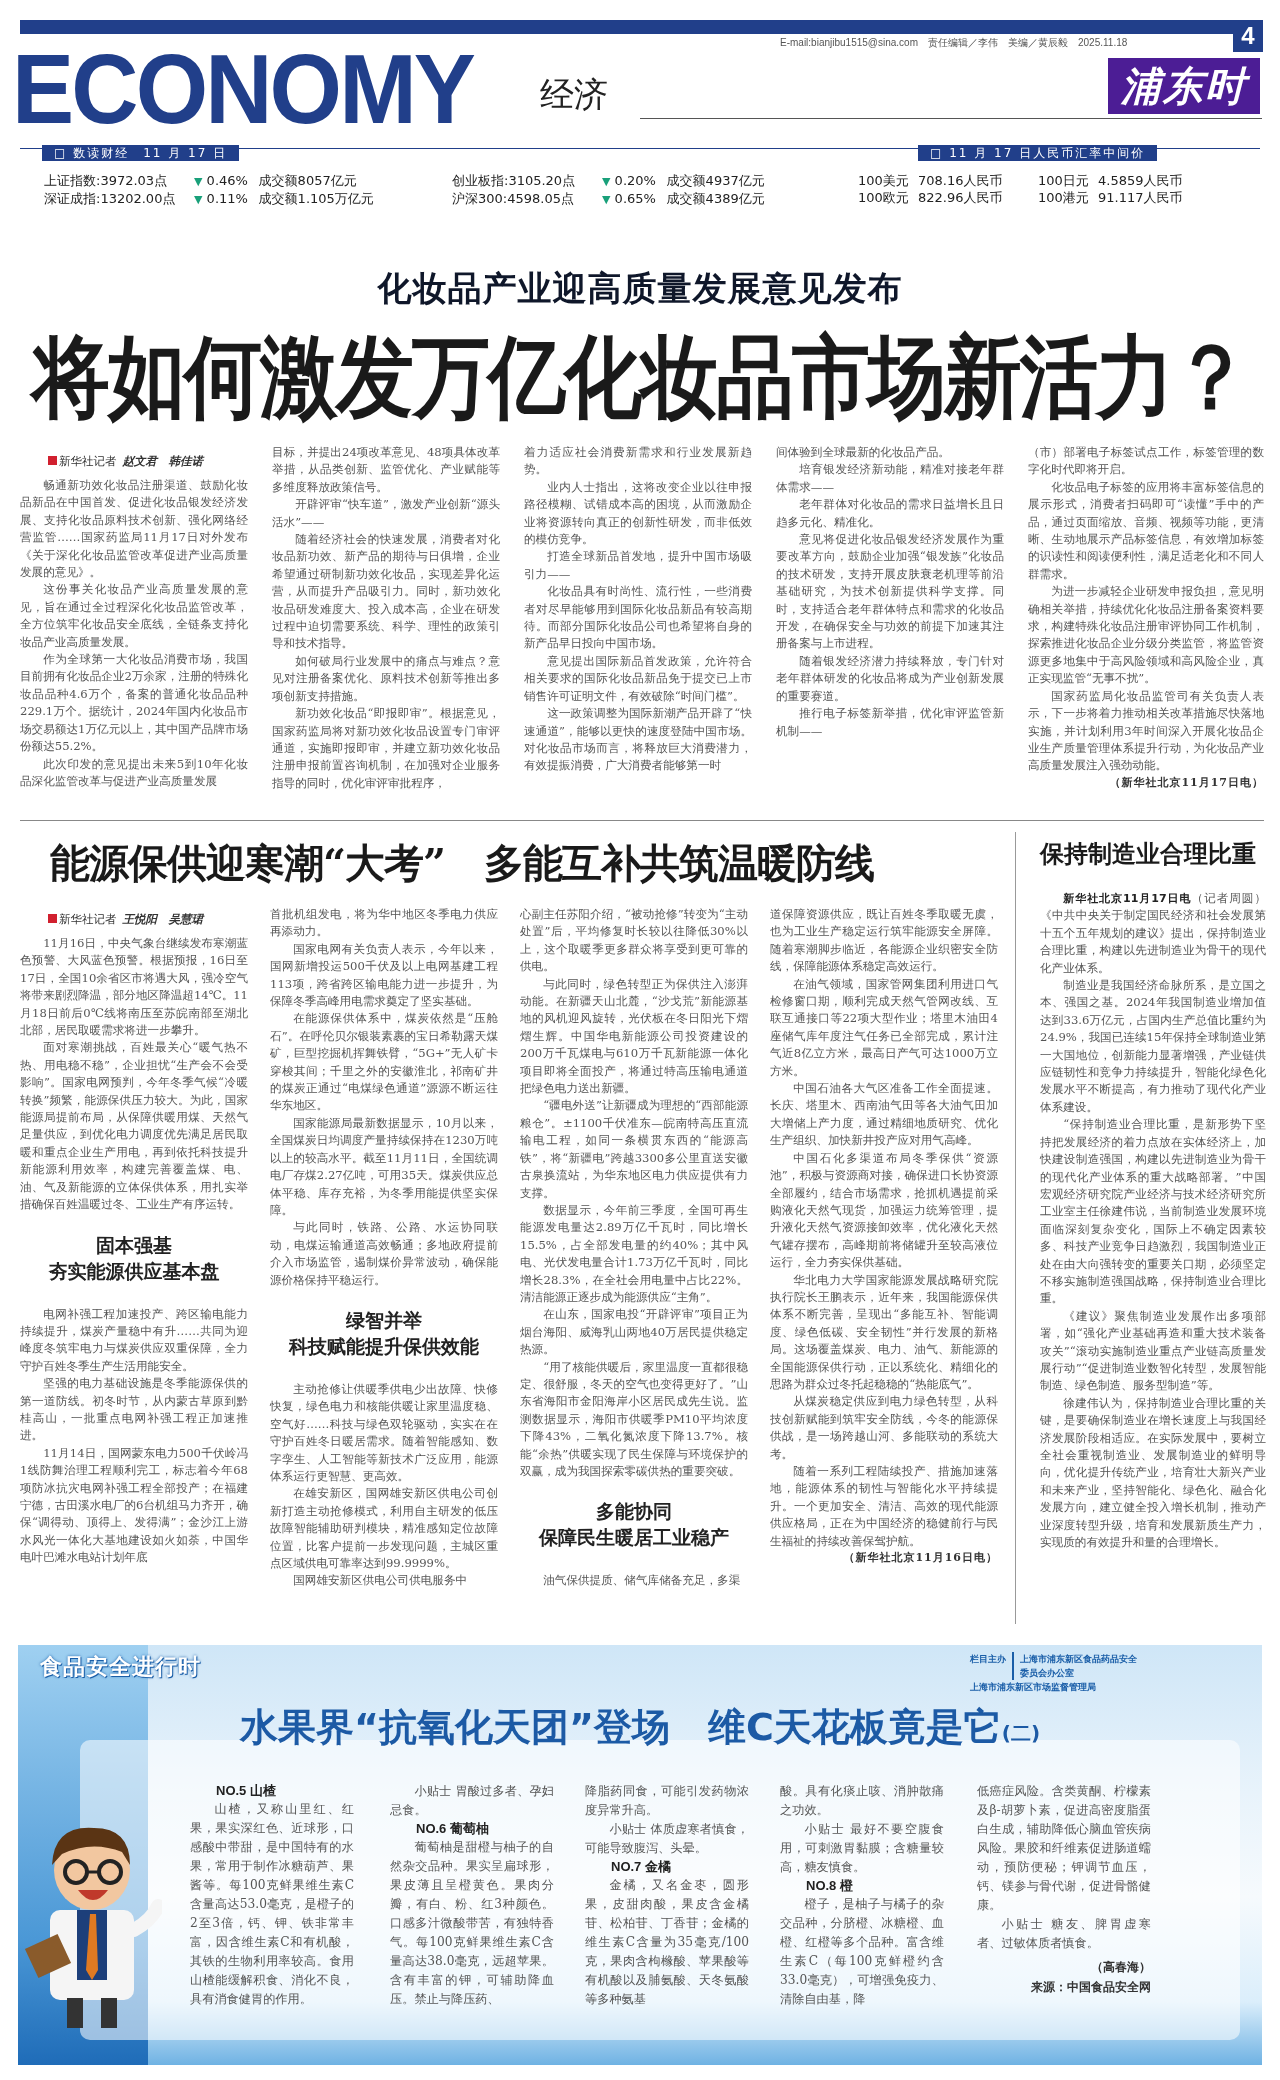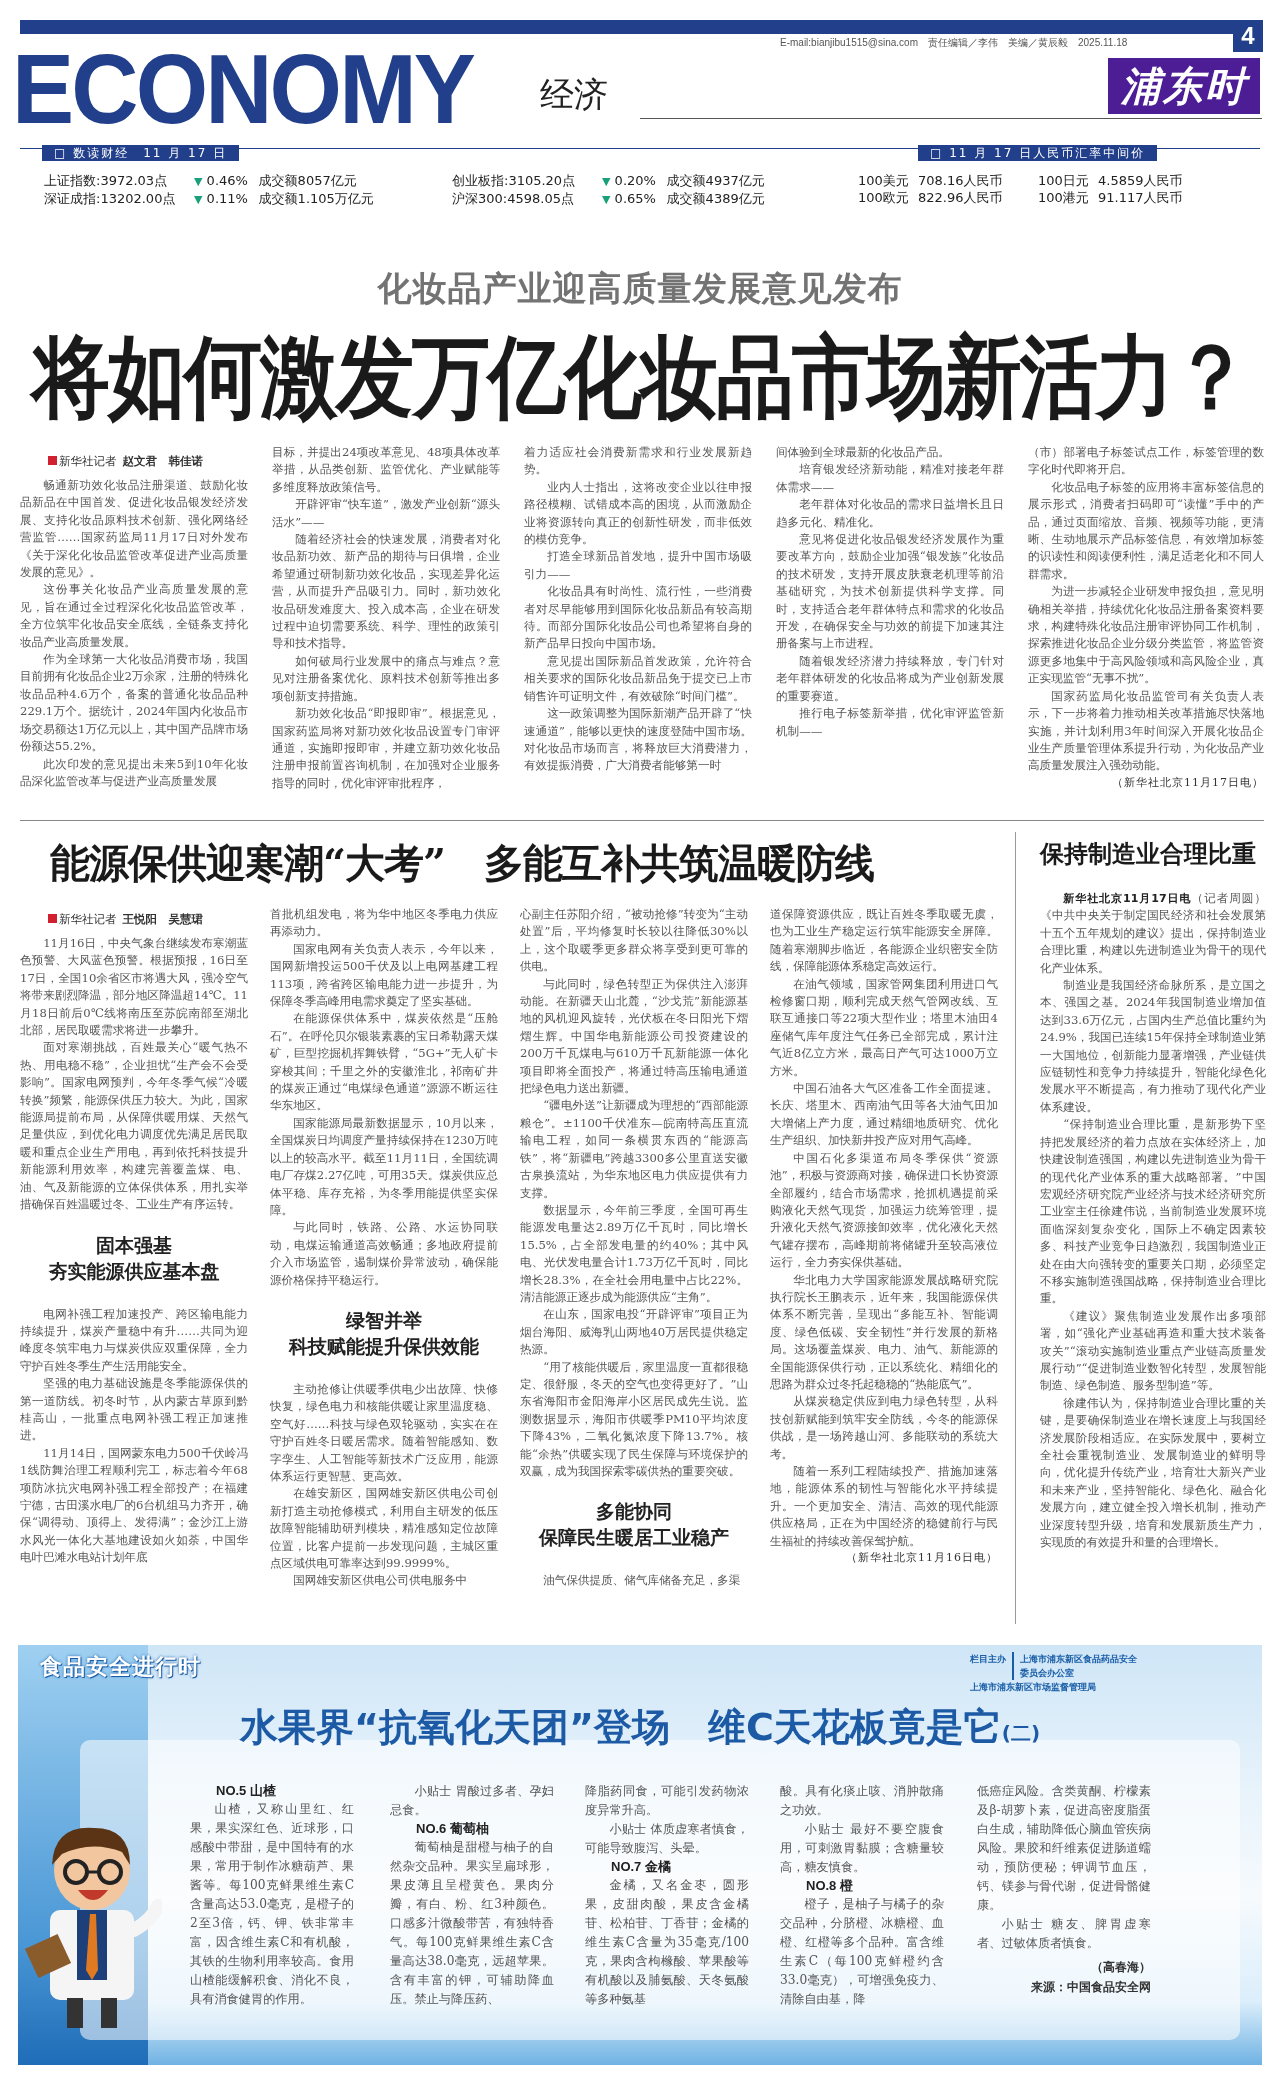--- a/index.html
+++ b/index.html
@@ -9,29 +9,29 @@
 .pageno{left:1233px;top:20px;width:30px;height:32px;background:#213f8a;color:#fff;font:bold 24px "Liberation Sans",sans-serif;text-align:center;line-height:32px}
 .meta{left:780px;top:36px;font:10px "Liberation Sans",sans-serif;color:#555;white-space:nowrap}
 .economy{left:12px;top:40px;font:bold 98px "Liberation Sans",sans-serif;color:#213f8a;letter-spacing:-3px;line-height:98px;transform:scaleX(.95);transform-origin:left}
 .econ-cn{left:540px;top:72px;font:34px "DejaVu Sans",sans-serif;color:#222}
 .econ-line{left:640px;top:118px;width:622px;height:1px;background:#555}
 .logo{left:1108px;top:58px;width:152px;height:56px;background:#4c1d95;color:#fff;font:bold 40px "DejaVu Serif",serif;text-align:center;line-height:56px;letter-spacing:2px;font-style:italic}
 .rule{left:20px;top:148px;width:1240px;height:1px;background:#213f8a}
 .tag{background:#213f8a;color:#fff;font:12px "DejaVu Sans",sans-serif;height:16px;line-height:16px;padding:0 12px;letter-spacing:2px;white-space:nowrap}
 .mk{font:13px "DejaVu Sans",sans-serif;color:#222;white-space:nowrap;line-height:17px}
 .mk .dn{color:#19a07a;font-size:11px}
-.kicker{left:0;width:1280px;top:266px;text-align:center;font:bold 34px "DejaVu Sans",sans-serif;color:#737373;letter-spacing:1px}
+.kicker{left:0;width:1280px;top:266px;text-align:center;font:bold 34px "DejaVu Sans",sans-serif;color:#0f172a;letter-spacing:1px}
 .headline{left:0;width:1280px;top:318px;text-align:center;font:bold 78px "DejaVu Serif",serif;color:#1a1a1a;letter-spacing:-2px;transform:scaleY(1.15);transform-origin:top}
 .col{font-size:11.6px;line-height:17.4px;text-align:justify;color:#555}
 .col p{text-indent:2em}
 .col p.noind{text-indent:0}
 .byline{font-size:11.5px;color:#333;margin:2px 0 8px 28px}
 .byline .sq{display:inline-block;width:9px;height:9px;background:#d1202f;margin-right:2px}
-.byline b{font-weight:bold;margin-left:6px}
-.dateline{text-align:right;font-size:11px;color:#333;font-weight:normal;letter-spacing:1px}
+.byline b{font-style:italic;font-weight:bold;margin-left:6px}
+.dateline{text-align:right;font-size:11px;color:#333;font-weight:bold;letter-spacing:1px}
 .hr{height:1px;background:#bbb}
 .h2{font:bold 40px "DejaVu Serif",serif;color:#1a1a1a;letter-spacing:-1px;white-space:nowrap}
 .sub{text-align:center;font:bold 19px "DejaVu Sans",sans-serif;color:#222;line-height:26px;margin:18px 0 22px}
 .vline{width:1px;background:#999}
 .food{left:18px;top:1645px;width:1244px;height:420px;background:linear-gradient(180deg,#cfe6f7 0%,#e8f3fb 35%,#f6fafd 60%,#dbeefb 85%,#6fb2e3 100%)}
 .food-title{left:40px;top:1652px;font:bold 22px "DejaVu Sans",sans-serif;color:#fff;text-shadow:0 0 3px #1a5ea8,1px 1px 0 #1a5ea8;letter-spacing:1px}
 .food-org{left:970px;top:1652px;font:bold 9px "DejaVu Sans",sans-serif;color:#1a5ea8;line-height:14px}
 .food-head{left:0;width:1280px;top:1702px;text-align:center;font:bold 38px "DejaVu Sans",sans-serif;color:#1c5aa5;letter-spacing:0}
 .food-card{left:80px;top:1740px;width:1160px;height:300px;background:rgba(255,255,255,.55);border-radius:10px}
 .fcol{font-size:12.2px;line-height:19px;color:#555;text-align:justify}

